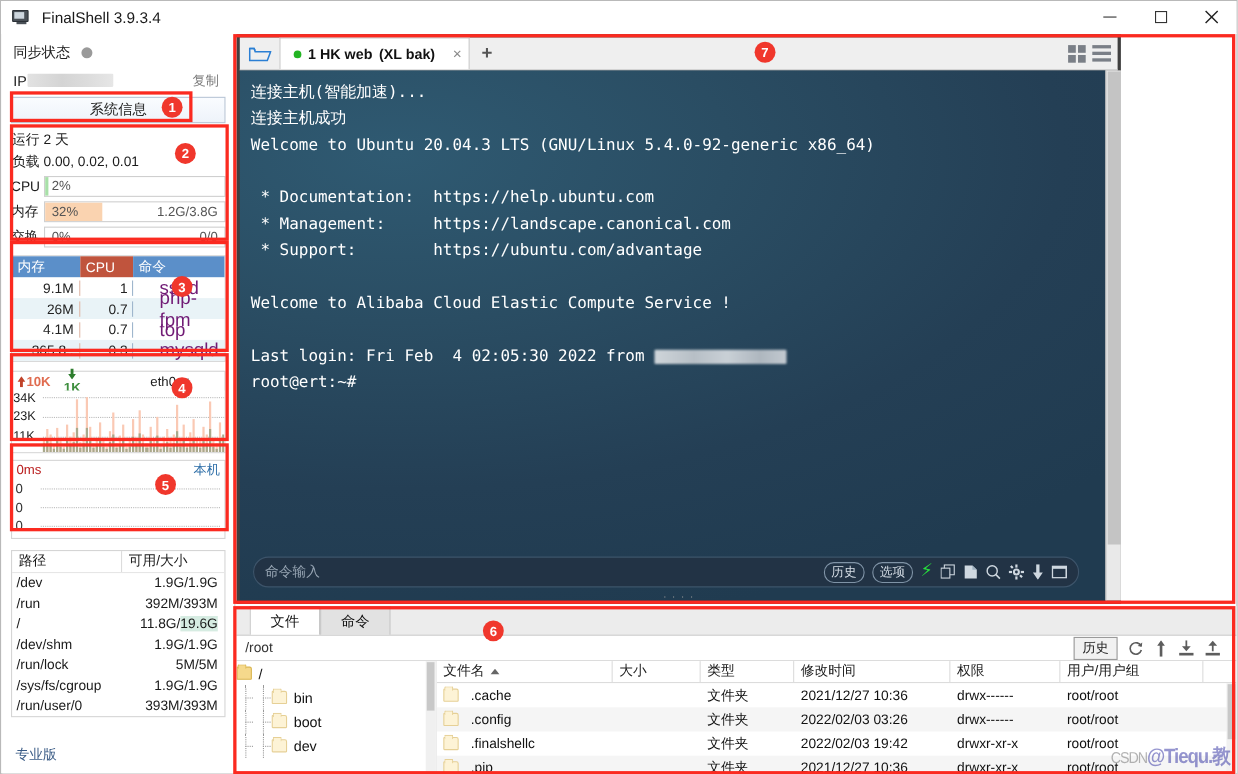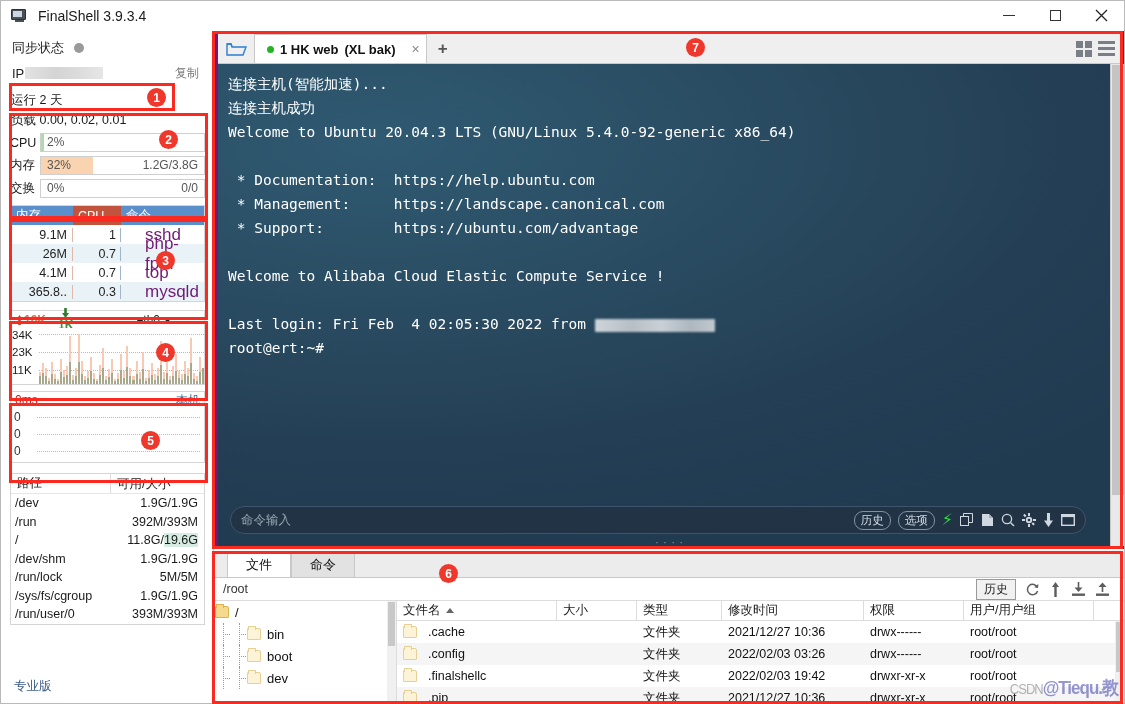--- a/index.html
+++ b/index.html
@@ -134,33 +134,33 @@
   .pingbox { margin: 6px 8px 0 8px; border: 1px solid #d5d5d5; background: #fff; height: 72px; position: relative; }
   .ping-head { display: flex; align-items: center; height: 16px; padding: 0 4px; }
   .ping-ms { font-size: 12px; color: #b91c1c; }
   .ping-host { margin-left: auto; font-size: 12px; color: #2f6fa8; }
   .ping-body { position: relative; height: 54px; }
   .ping-y { position: absolute; left: 3px; font-size: 12px; color: #333; }
   .ping-grid { position: absolute; left: 26px; right: 4px; border-top: 1px dotted #bbb; height: 0; }
 
   
   .disk { margin: 10px 8px 0 8px; border: 1px solid #d5d5d5; background: #fff; height: 152px; }
-  .disk-head { display: flex; height: 20px; align-items: flex-end; border-bottom: 1px solid #e6e6e6; }
+  .disk-head { display: flex; height: 20px; align-items: center; border-bottom: 1px solid #e6e6e6; }
   .dh-path { width: 100px; padding-left: 6px; font-size: 12.5px; color: #1a1a1a; border-right: 1px solid #dcdcdc; height: 100%; display: flex; align-items: center; }
   .dh-size { flex: 1; padding-left: 6px; font-size: 12.5px; color: #1a1a1a; display: flex; align-items: center; }
   .disk-row { display: flex; height: 18.5px; align-items: center; }
   .dr-path { width: 100px; padding-left: 4px; font-size: 12.5px; color: #1a1a1a; }
   .dr-size { flex: 1; text-align: right; padding-right: 6px; font-size: 12.5px; color: #1a1a1a; }
   .dr-size .hl { background: #d6ece2; }
   .pro-ver { position: absolute; left: 12px; bottom: 8px; font-size: 12.5px; color: #3b5c86; }
 
   
   .term-panel {
-    position: absolute; left: 214px; top: 30px; width: 909px; height: 518px;
-    background: #701a75;
+    position: absolute; left: 214px; top: 30px; width: 804px; height: 518px;
+    background: #404040;
   }
   .tabbar {
     position: absolute; left: 3px; top: 3px; right: 3px; height: 30px;
     background: #efefef; display: flex; align-items: flex-end;
     border-bottom: 1px solid #c8c8c8;
   }
   .tab-folder {
     width: 36px; height: 29px; display: flex; align-items: center; justify-content: center;
   }
   .tab {
@@ -334,20 +334,21 @@
       <span class="sync-label">同步状态</span>
       <span class="sync-dot"></span>
     </div>
 
     <div class="sb-row ip-row">
       <span class="ip-label">IP</span>
       <span class="ip-mask"></span>
       <span class="ip-copy">复制</span>
     </div>
 
+    <div class="sysinfo-btn">系统信息</div>
 
     <div class="stats">
       <div class="stat-text">运行 2 天</div>
       <div class="stat-text">负载 0.00, 0.02, 0.01</div>
 
       <div class="gauge-row">
         <span class="gauge-name">CPU</span>
         <div class="gauge">
           <div class="fill" id="cpuFill" style="width: 2%; background: rgb(168, 224, 168);"></div>
           <span class="lbl">2%</span>

